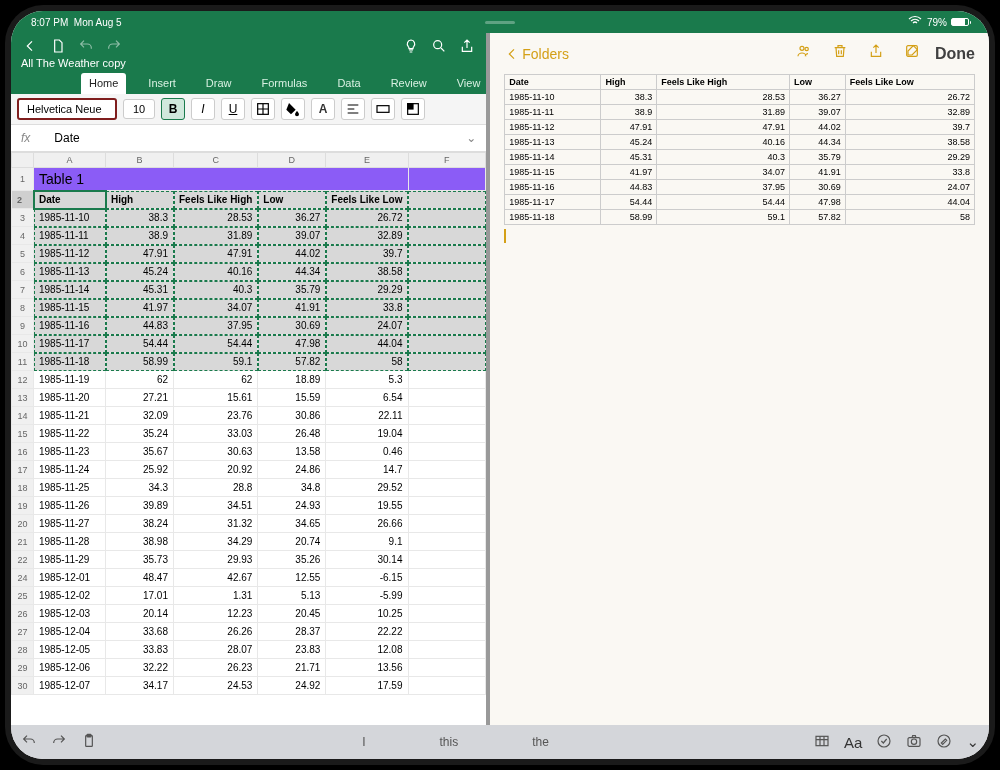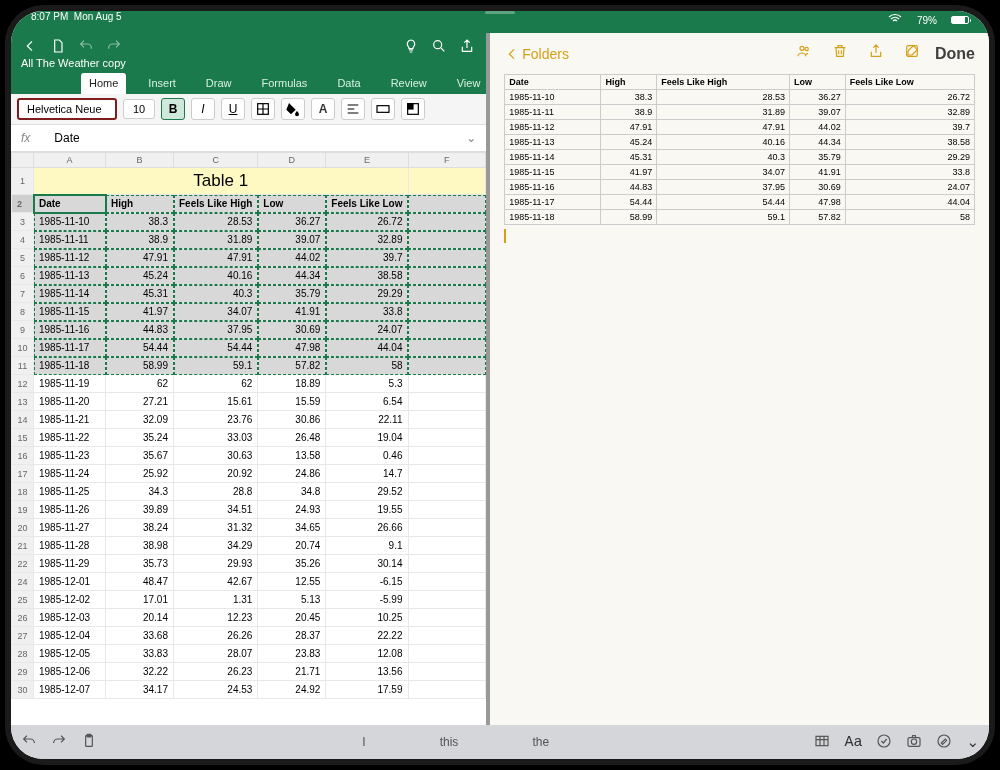--- a/index.html
+++ b/index.html
@@ -1,21 +1,21 @@
 <!DOCTYPE html>
 <html><head>
 <meta charset="utf-8">
 <style>
 *{box-sizing:border-box;margin:0;padding:0;font-family:-apple-system,BlinkMacSystemFont,"Helvetica Neue",sans-serif}
 body{background:#000;width:1000px;height:770px;display:flex;align-items:center;justify-content:center}
 .ipad{width:990px;height:760px;background:#1a1a1a;border-radius:38px;padding:6px;position:relative}
 .screen{width:100%;height:100%;background:#fff;border-radius:32px;overflow:hidden;position:relative;display:flex;flex-direction:column}
-.statusbar{height:22px;background:#1a7a4c;display:flex;align-items:flex-start;padding:0 20px;font-size:10px;color:#fff;position:relative}
+.statusbar{height:22px;background:#1a7a4c;display:flex;align-items:center;padding:0 20px;font-size:10px;color:#fff;position:relative}
 .statusbar .center-dots{position:absolute;left:50%;transform:translateX(-50%);width:30px;height:3px;background:rgba(255,255,255,.3);border-radius:2px}
-.statusbar .right{margin-left:auto;display:flex;gap:14px;align-items:center}
+.statusbar .right{margin-left:auto;display:flex;gap:4px;align-items:center}
 .battery{width:18px;height:8px;border:1px solid #fff;border-radius:2px;position:relative}
 .battery:after{content:"";position:absolute;right:-3px;top:2px;width:1.5px;height:3px;background:#fff;border-radius:0 1px 1px 0}
 .battery i{display:block;width:79%;height:100%;background:#fff}
 .split{flex:1;display:flex;min-height:0}
 .pane{display:flex;flex-direction:column;min-width:0}
 .pane-left{width:49%;border-right:4px solid #999}
 .pane-right{flex:1;background:#faf8f3}
 
 .xl-top{background:#1a7a4c;color:#fff;padding:4px 10px 0}
 .xl-title{text-align:left;font-size:11px;padding:2px 0 4px}
@@ -33,21 +33,21 @@
 .fx-bar .fx{font-style:italic;color:#888}
 .fx-bar .val{flex:1}
 .fx-bar .chev{color:#888}
 .grid{flex:1;overflow:auto;font-size:10px;background:#fff}
 .grid table{border-collapse:collapse;width:100%}
 .grid th{background:#f0f0f0;border:1px solid #ddd;font-weight:400;color:#666;padding:2px 0;font-size:9px;position:sticky;top:0}
 .grid td{border:1px solid #e8e8e8;padding:3px 5px;height:16px;white-space:nowrap}
 .grid .rh{background:#f0f0f0;text-align:center;color:#666;width:22px;font-size:9px}
 .grid .colA{width:72px;text-align:left}
 .grid .num{text-align:right;width:68px}
-.tbl-title td{text-align:center;background:#fef9c3;font-size:17px}
+.tbl-title td{text-align:left;background:#8b5cf6;font-size:14px}
 .hdr-row td{background:#cfcfcf!important;font-weight:600;text-align:left!important}
 .sel td:not(.rh){background:#d8d8d8!important;outline:1px dashed #1a7a4c;outline-offset:-1px}
 .sel .colA{background:#c8c8c8!important}
 .activecell{outline:2px solid #1a7a4c!important;outline-offset:-2px;background:#d0d0d0!important}
 
 .notes-top{display:flex;align-items:center;padding:10px 14px;gap:10px}
 .back{color:#d4a017;font-size:14px;display:flex;align-items:center;gap:2px}
 .notes-top .sp{flex:1}
 .nico{color:#d4a017;font-size:17px;padding:0 5px}
 .done{color:#404040;font-weight:700;font-size:16px}
@@ -581,21 +581,21 @@
           </svg></span>
   <div class="sp"></div>
   <span class="sug">I</span>
   <span class="sug">this</span>
   <span class="sug">the</span>
   <div class="sp"></div>
   <span class="kbtn"><svg viewBox="0 0 24 24" style="stroke:#555">
             <rect x="3" y="5" width="18" height="14"></rect>
             <path d="M3 10h18M9 5v14M15 5v14"></path>
           </svg></span>
-  <span class="kbtn" style="font-family:Liberation Mono, monospace">Aa</span>
+  <span class="kbtn" style="font-family:Liberation Sans, sans-serif">Aa</span>
   <span class="kbtn"><svg viewBox="0 0 24 24" style="stroke:#555">
             <circle cx="12" cy="12" r="9"></circle>
             <path d="M8 12l3 3 5-6"></path>
           </svg></span>
   <span class="kbtn"><svg viewBox="0 0 24 24" style="stroke:#555">
             <rect x="3" y="7" width="18" height="13" rx="2"></rect>
             <circle cx="12" cy="13" r="4"></circle>
             <path d="M9 7l1-3h4l1 3"></path>
           </svg></span>
   <span class="kbtn"><svg viewBox="0 0 24 24" style="stroke:#555">

